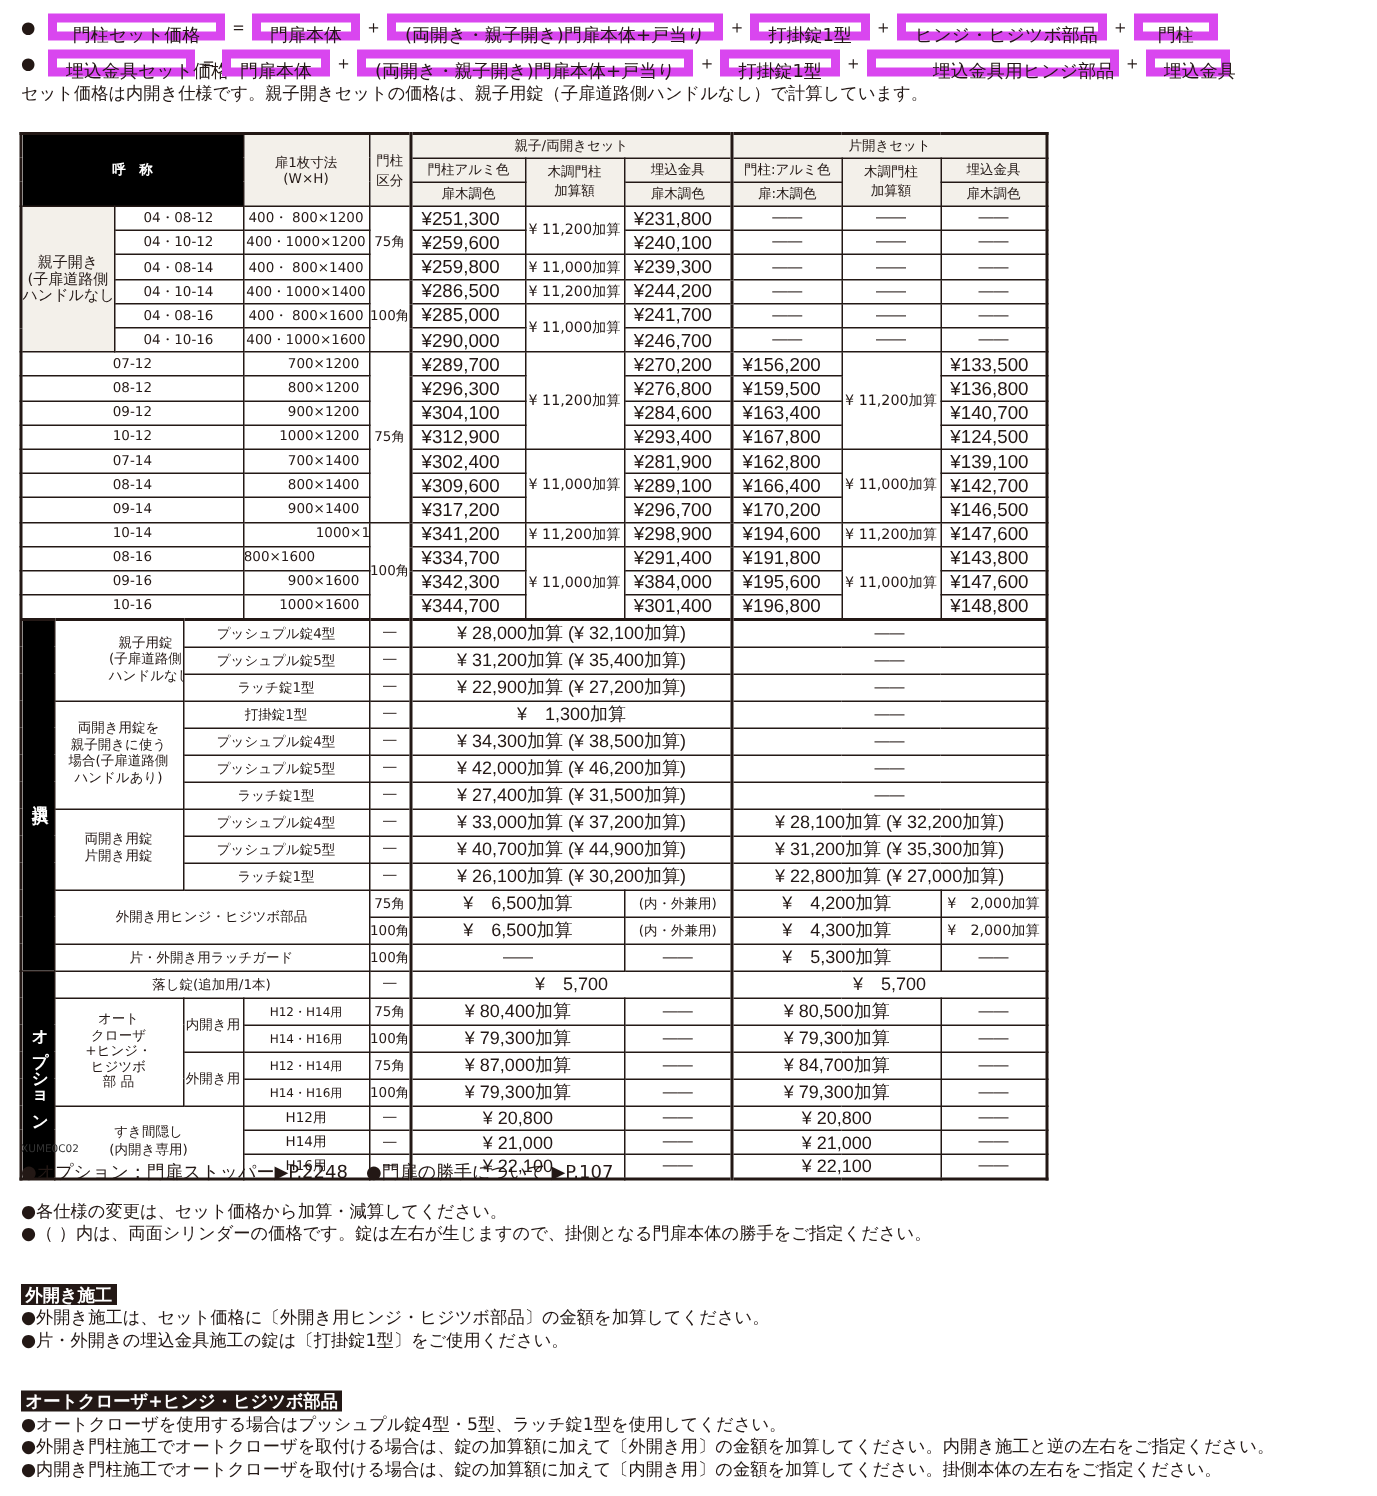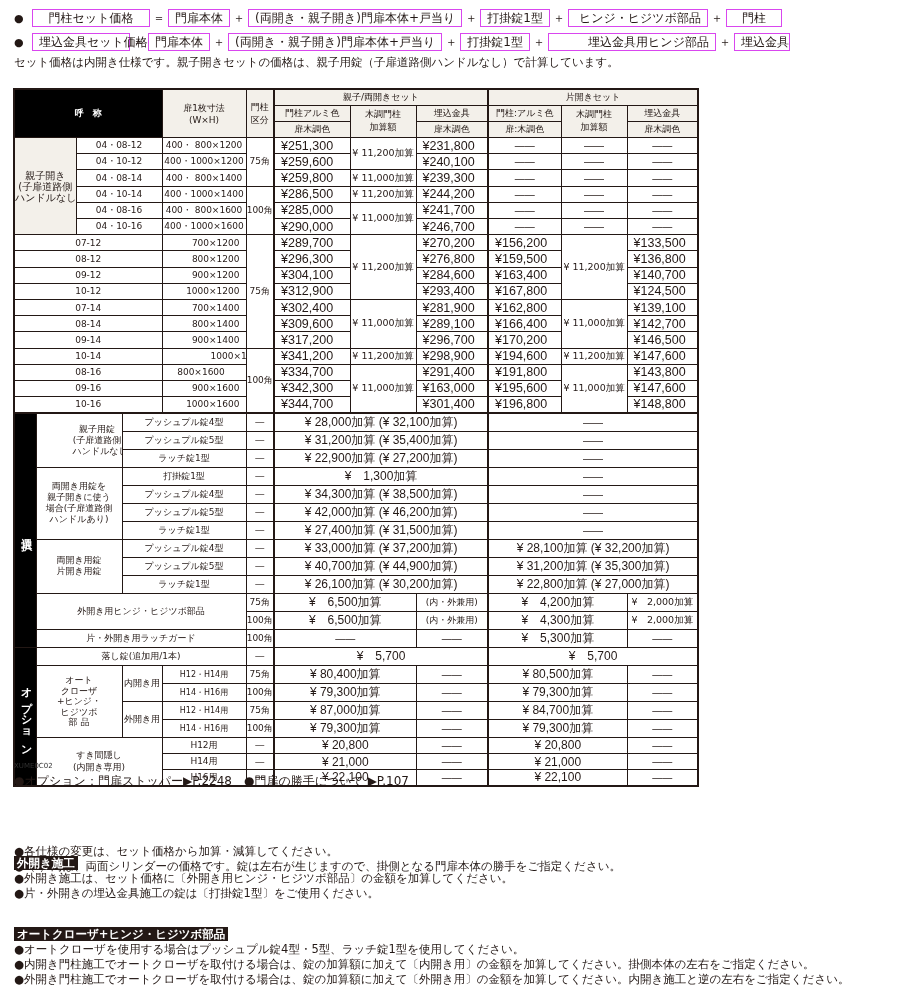--- a/index.html
+++ b/index.html
@@ -1,19 +1,19 @@
 <!DOCTYPE html>
 <html><head>
 <meta charset="utf-8">
 <style>
   * { box-sizing: border-box; margin: 0; padding: 0; }
   body { width: 918px; height: 997px; background: #fff; font-family: "DejaVu Sans", sans-serif; color: #231815; position: relative; overflow: hidden; }
   .formula { position: absolute; left: 14px; font-size: 12px; display: flex; align-items: center; height: 20px; }
   .formula .bullet { width: 10px; margin-right: 8px; font-size: 11px; }
-  .formula .box { border: 1px solid #d946ef; padding: 0 6px; height: 18px; line-height: 17px; white-space: nowrap; }
+  .formula .box { border: 6px solid #d946ef; padding: 0 6px; height: 18px; line-height: 17px; white-space: nowrap; }
   .formula .op { padding: 0 3px; }
   .note-top { position: absolute; left: 14px; top: 55px; font-size: 11.5px; }
   table.price { position: absolute; left: 13px; top: 88px; width: 664px; border-collapse: collapse; font-size: 9px; table-layout: fixed; }
   table.price td, table.price th { border: 1px solid #231815; text-align: center; vertical-align: middle; height: 16.2px; padding: 0; white-space: nowrap; overflow: hidden; font-weight: normal; }
   table.price { border: 2px solid #231815; }
   .hd { background: #f3f0ea; font-weight: bold; }
   .black { background: #000; color: #fff; }
   .yen { font-family: "Liberation Sans", sans-serif; font-weight: bold; font-size: 12.5px; text-align: left !important; padding-left: 6px !important; }
   .add { font-size: 9.5px; }
   .bigadd { font-family: "Liberation Sans", sans-serif; font-weight: bold; font-size: 12px; }
@@ -241,33 +241,33 @@
     <td rowspan="4">100角</td>
     <td class="yen thick-l">¥341,200</td>
     <td class="add">¥ 11,200加算</td>
     <td class="yen">¥298,900</td>
     <td class="yen thick-l">¥194,600</td>
     <td class="add">¥ 11,200加算</td>
     <td class="yen">¥147,600</td>
   </tr>
   <tr>
     <td colspan="4">08-16</td>
-    <td style="text-align:center;padding-right:6px;">800×1600</td>
+    <td style="text-align:left;padding-right:6px;">800×1600</td>
     <td class="yen thick-l">¥334,700</td>
     <td rowspan="3" class="add">¥ 11,000加算</td>
     <td class="yen">¥291,400</td>
     <td class="yen thick-l">¥191,800</td>
     <td rowspan="3" class="add">¥ 11,000加算</td>
     <td class="yen">¥143,800</td>
   </tr>
   <tr>
     <td colspan="4">09-16</td>
     <td style="text-align:right;padding-right:6px;">900×1600</td>
     <td class="yen thick-l">¥342,300</td>
-    <td class="yen">¥163,000</td>
+    <td class="yen">¥384,000</td>
     <td class="yen thick-l">¥195,600</td>
     <td class="yen">¥147,600</td>
   </tr>
   <tr>
     <td colspan="4">10-16</td>
     <td style="text-align:right;padding-right:6px;">1000×1600</td>
     <td class="yen thick-l">¥344,700</td>
     <td class="yen">¥301,400</td>
     <td class="yen thick-l">¥196,800</td>
     <td class="yen">¥148,800</td>
@@ -448,29 +448,29 @@
     <td class="dash">――</td>
     <td colspan="2" class="bigadd thick-l">¥ 22,100</td>
     <td class="dash">――</td>
   </tr>
 </tbody>
   </table>
 
 <div class="code">XUME0C02</div>
 <div class="notes" style="top:774px;font-size:12px;">●オプション：門扉ストッパー▶P.2248　●門扉の勝手について ▶P.107</div>
 
-<div class="notes" style="top:844px;">
+<div class="notes" style="top:800px;">
   <div>●各仕様の変更は、セット価格から加算・減算してください。</div>
   <div>●（ ）内は、両面シリンダーの価格です。錠は左右が生じますので、掛側となる門扉本体の勝手をご指定ください。</div>
 </div>
 
 <div class="notes" style="top:856px;">
   <div class="sec-title">外開き施工</div>
   <div>●外開き施工は、セット価格に〔外開き用ヒンジ・ヒジツボ部品〕の金額を加算してください。</div>
   <div>●片・外開きの埋込金具施工の錠は〔打掛錠1型〕をご使用ください。</div>
 </div>
 
 <div class="notes" style="top:927px;">
   <div class="sec-title">オートクローザ+ヒンジ・ヒジツボ部品</div>
   <div>●オートクローザを使用する場合はプッシュプル錠4型・5型、ラッチ錠1型を使用してください。</div>
+  <div>●外開き門柱施工でオートクローザを取付ける場合は、錠の加算額に加えて〔外開き用〕の金額を加算してください。内開き施工と逆の左右をご指定ください。</div>
   <div>●内開き門柱施工でオートクローザを取付ける場合は、錠の加算額に加えて〔内開き用〕の金額を加算してください。掛側本体の左右をご指定ください。</div>
-  <div>●外開き門柱施工でオートクローザを取付ける場合は、錠の加算額に加えて〔外開き用〕の金額を加算してください。内開き施工と逆の左右をご指定ください。</div>
 </div>
 
 </body></html>

